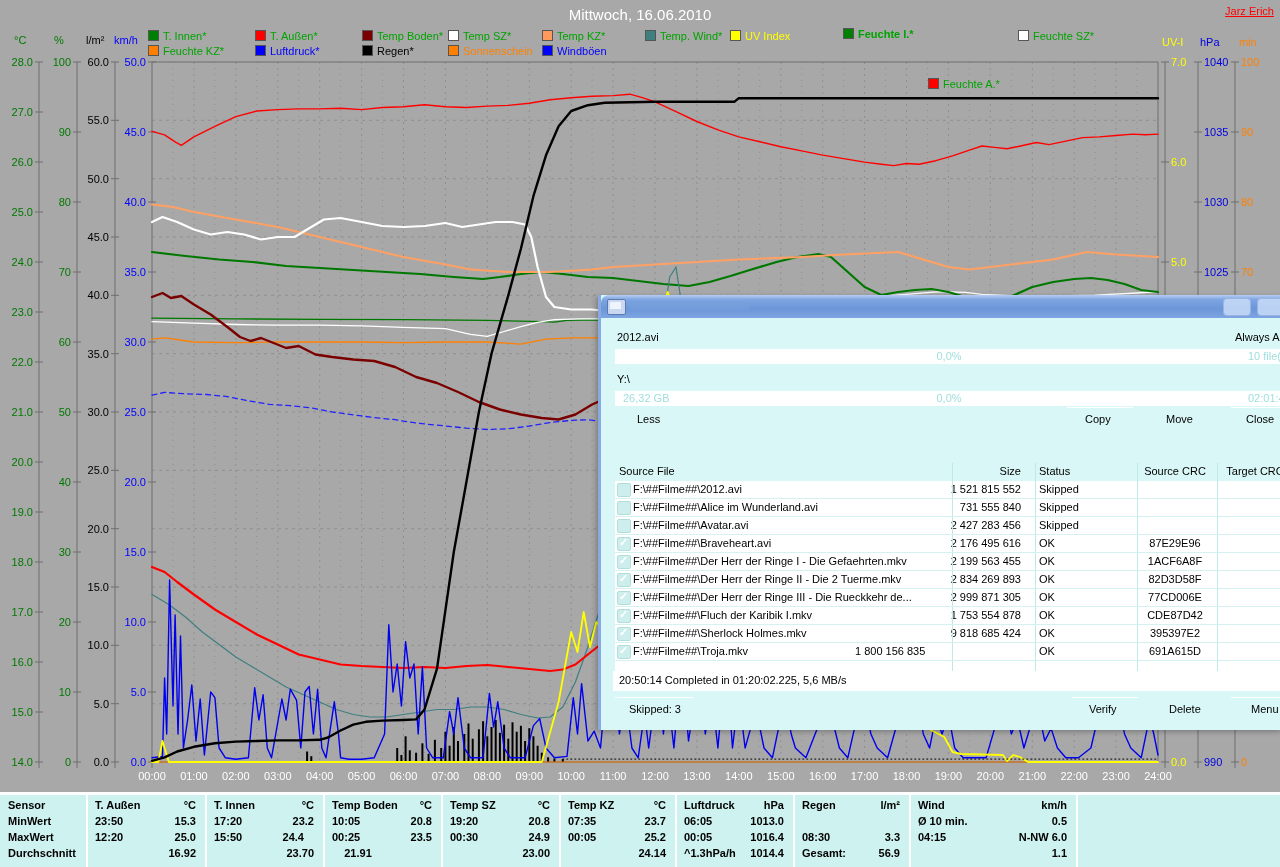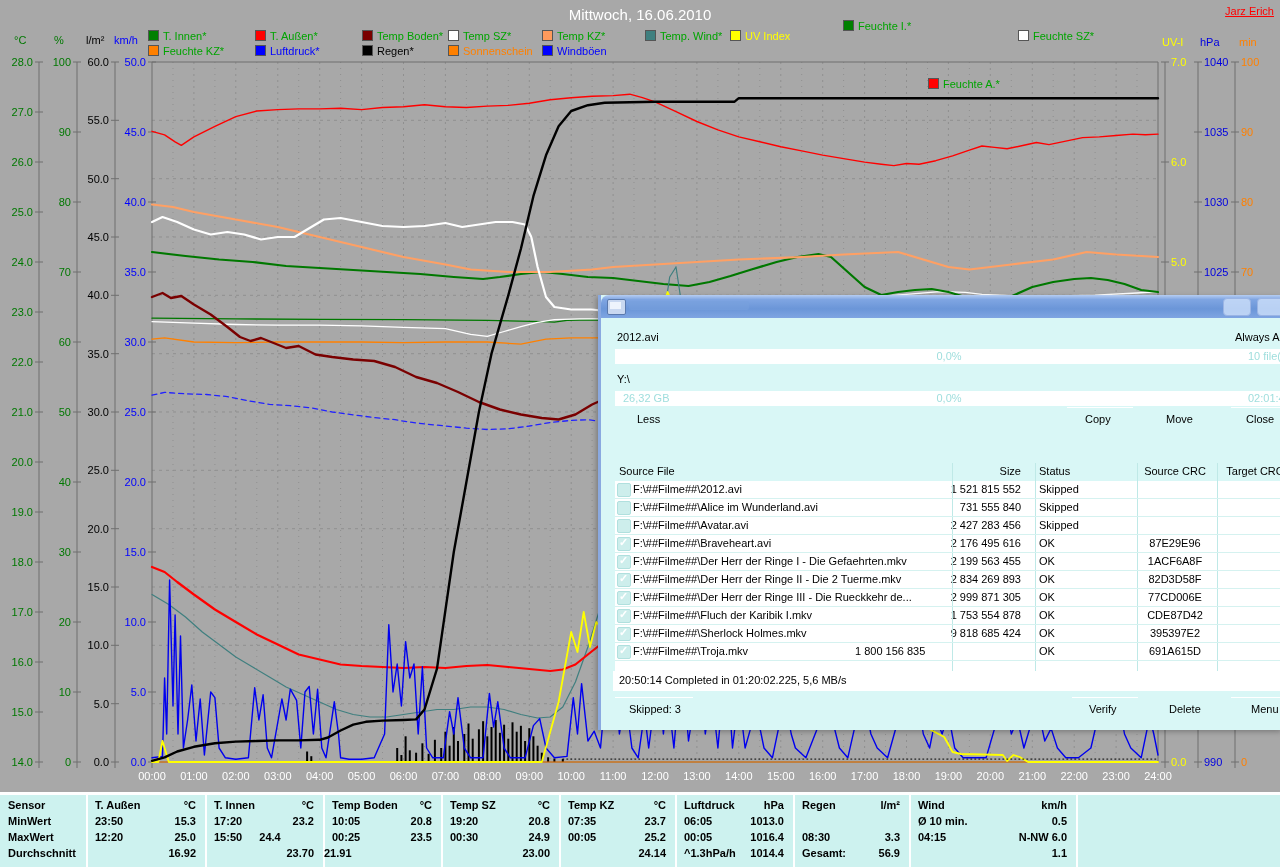--- a/index.html
+++ b/index.html
@@ -368,21 +368,21 @@
 <div id="page-title" class="abs">Mittwoch, 16.06.2010</div>
 <div id="author" class="abs">Jarz Erich</div>
 <div id="legend">
     <div class="legend-item abs" style="left: 148px; top: 30px;"><span class="sw" style="background:#008000"></span><span style="color:#00a400">T. Innen*</span></div>
     <div class="legend-item abs" style="left: 255px; top: 30px;"><span class="sw" style="background:#ff0000"></span><span style="color:#00a400">T. Außen*</span></div>
     <div class="legend-item abs" style="left: 362px; top: 30px;"><span class="sw" style="background:#7a0000"></span><span style="color:#00a400">Temp Boden*</span></div>
     <div class="legend-item abs" style="left: 448px; top: 30px;"><span class="sw" style="background:#ffffff"></span><span style="color:#00a400">Temp SZ*</span></div>
     <div class="legend-item abs" style="left: 542px; top: 30px;"><span class="sw" style="background:#ff9a5c"></span><span style="color:#00a400">Temp KZ*</span></div>
     <div class="legend-item abs" style="left: 645px; top: 30px;"><span class="sw" style="background:#3f7f7f"></span><span style="color:#00a400">Temp. Wind*</span></div>
     <div class="legend-item abs" style="left: 730px; top: 30px;"><span class="sw" style="background:#ffff00"></span><span style="color:#ffff00">UV Index</span></div>
-    <div class="legend-item abs" style="left: 843px; top: 20px;"><span class="sw" style="background:#008000"></span><span style="color:#00a400">Feuchte I.*</span></div>
+    <div class="legend-item abs" style="left: 843px; top: 28px; font-weight: bold;"><span class="sw" style="background:#008000"></span><span style="color:#00a400">Feuchte I.*</span></div>
     <div class="legend-item abs" style="left: 928px; top: 30px; margin-top: 48px;"><span class="sw" style="background:#ff0000"></span><span style="color:#00a400">Feuchte A.*</span></div>
     <div class="legend-item abs" style="left: 1018px; top: 30px;"><span class="sw" style="background:#ffffff"></span><span style="color:#00a400">Feuchte SZ*</span></div>
     <div class="legend-item abs" style="left: 148px; top: 45px;"><span class="sw" style="background:#ff8000"></span><span style="color:#00a400">Feuchte KZ*</span></div>
     <div class="legend-item abs" style="left: 255px; top: 45px;"><span class="sw" style="background:#0000ff"></span><span style="color:#0000ff">Luftdruck*</span></div>
     <div class="legend-item abs" style="left: 362px; top: 45px;"><span class="sw" style="background:#000000"></span><span style="color:#000000">Regen*</span></div>
     <div class="legend-item abs" style="left: 448px; top: 45px;"><span class="sw" style="background:#ff8000"></span><span style="color:#ff8000">Sonnenschein</span></div>
     <div class="legend-item abs" style="left: 542px; top: 45px;"><span class="sw" style="background:#0000ff"></span><span style="color:#0000ff">Windböen</span></div>
   </div>
 
 <div id="dialog" class="abs">
@@ -584,32 +584,32 @@
     <div class="sum-cell" style="left:95px;top:36px">12:20</div>
     <div class="sum-cell" style="left:87px;width:109px;top:36px;text-align:right">25.0</div>
     <div class="sum-cell" style="left:95px;top:52px"></div>
     <div class="sum-cell" style="left:87px;width:109px;top:52px;text-align:right">16.92</div>
     <div class="sum-vline" style="left:205px"></div>
     <div class="sum-cell" style="left:214px;top:4px">T. Innen</div>
     <div class="sum-cell" style="left:206px;width:108px;top:4px;text-align:right">°C</div>
     <div class="sum-cell" style="left:214px;top:20px">17:20</div>
     <div class="sum-cell" style="left:206px;width:108px;top:20px;text-align:right">23.2</div>
     <div class="sum-cell" style="left:214px;top:36px">15:50</div>
-    <div class="sum-cell" style="left:216px;width:108px;top:36px;text-align:center">24.4</div>
+    <div class="sum-cell" style="left:196px;width:108px;top:36px;text-align:right">24.4</div>
     <div class="sum-cell" style="left:214px;top:52px"></div>
     <div class="sum-cell" style="left:206px;width:108px;top:52px;text-align:right">23.70</div>
     <div class="sum-vline" style="left:323px"></div>
     <div class="sum-cell" style="left:332px;top:4px">Temp Boden</div>
     <div class="sum-cell" style="left:324px;width:108px;top:4px;text-align:right">°C</div>
     <div class="sum-cell" style="left:332px;top:20px">10:05</div>
     <div class="sum-cell" style="left:324px;width:108px;top:20px;text-align:right">20.8</div>
     <div class="sum-cell" style="left:332px;top:36px">00:25</div>
     <div class="sum-cell" style="left:324px;width:108px;top:36px;text-align:right">23.5</div>
     <div class="sum-cell" style="left:332px;top:52px"></div>
-    <div class="sum-cell" style="left:324px;width:108px;top:52px;text-align:left">21.91</div>
+    <div class="sum-cell" style="left:304px;width:108px;top:52px;text-align:center">21.91</div>
     <div class="sum-vline" style="left:441px"></div>
     <div class="sum-cell" style="left:450px;top:4px">Temp SZ</div>
     <div class="sum-cell" style="left:442px;width:108px;top:4px;text-align:right">°C</div>
     <div class="sum-cell" style="left:450px;top:20px">19:20</div>
     <div class="sum-cell" style="left:442px;width:108px;top:20px;text-align:right">20.8</div>
     <div class="sum-cell" style="left:450px;top:36px">00:30</div>
     <div class="sum-cell" style="left:442px;width:108px;top:36px;text-align:right">24.9</div>
     <div class="sum-cell" style="left:450px;top:52px"></div>
     <div class="sum-cell" style="left:442px;width:108px;top:52px;text-align:right">23.00</div>
     <div class="sum-vline" style="left:559px"></div>

